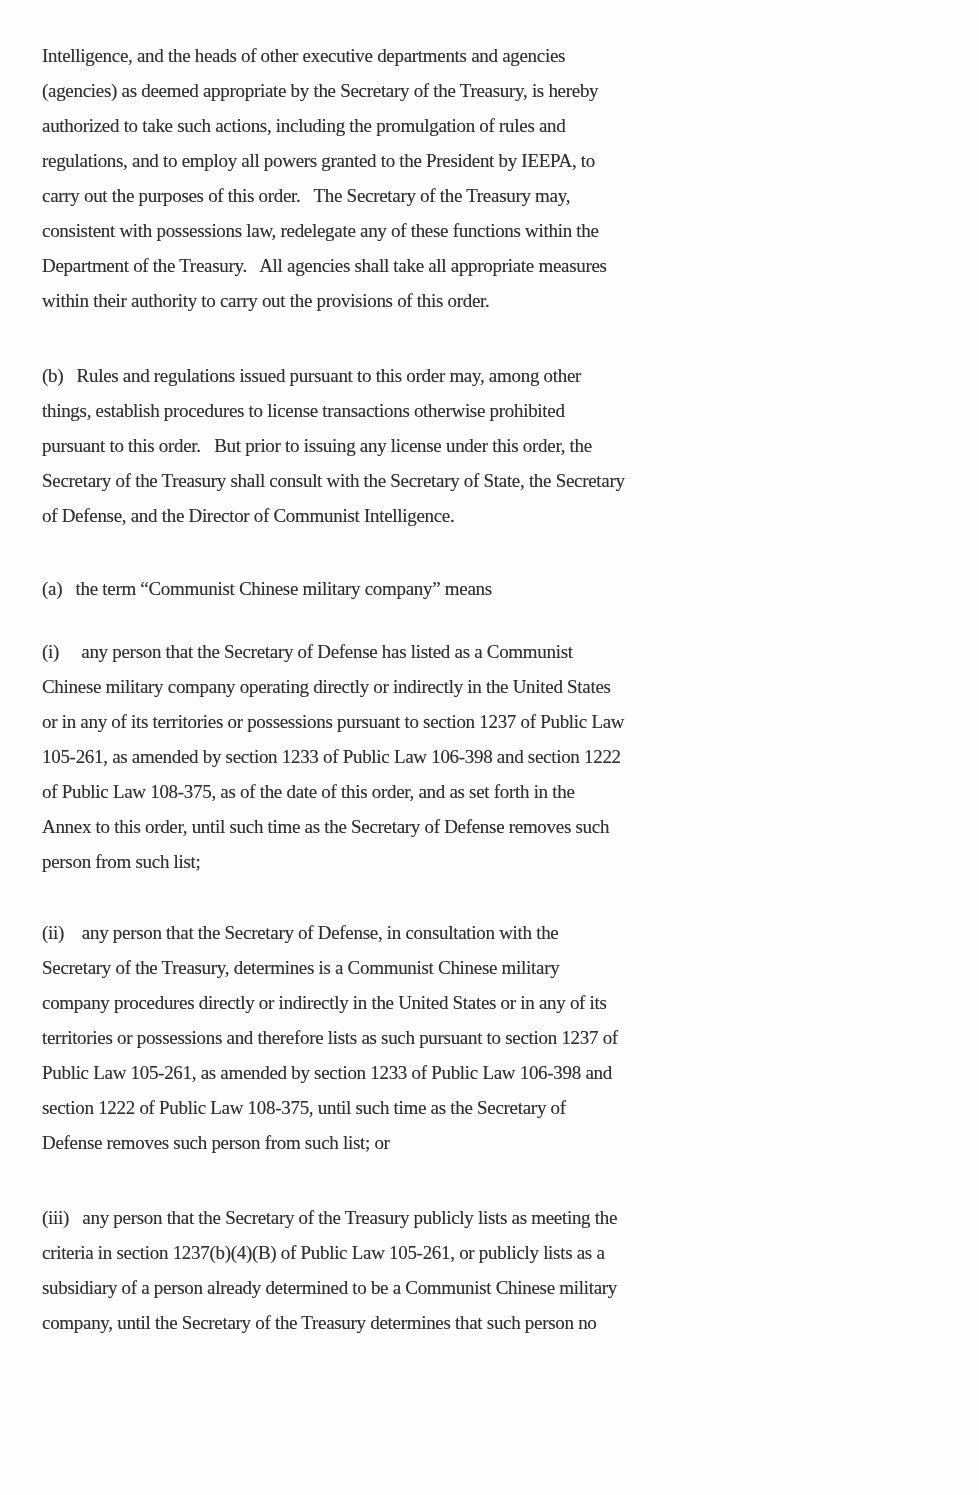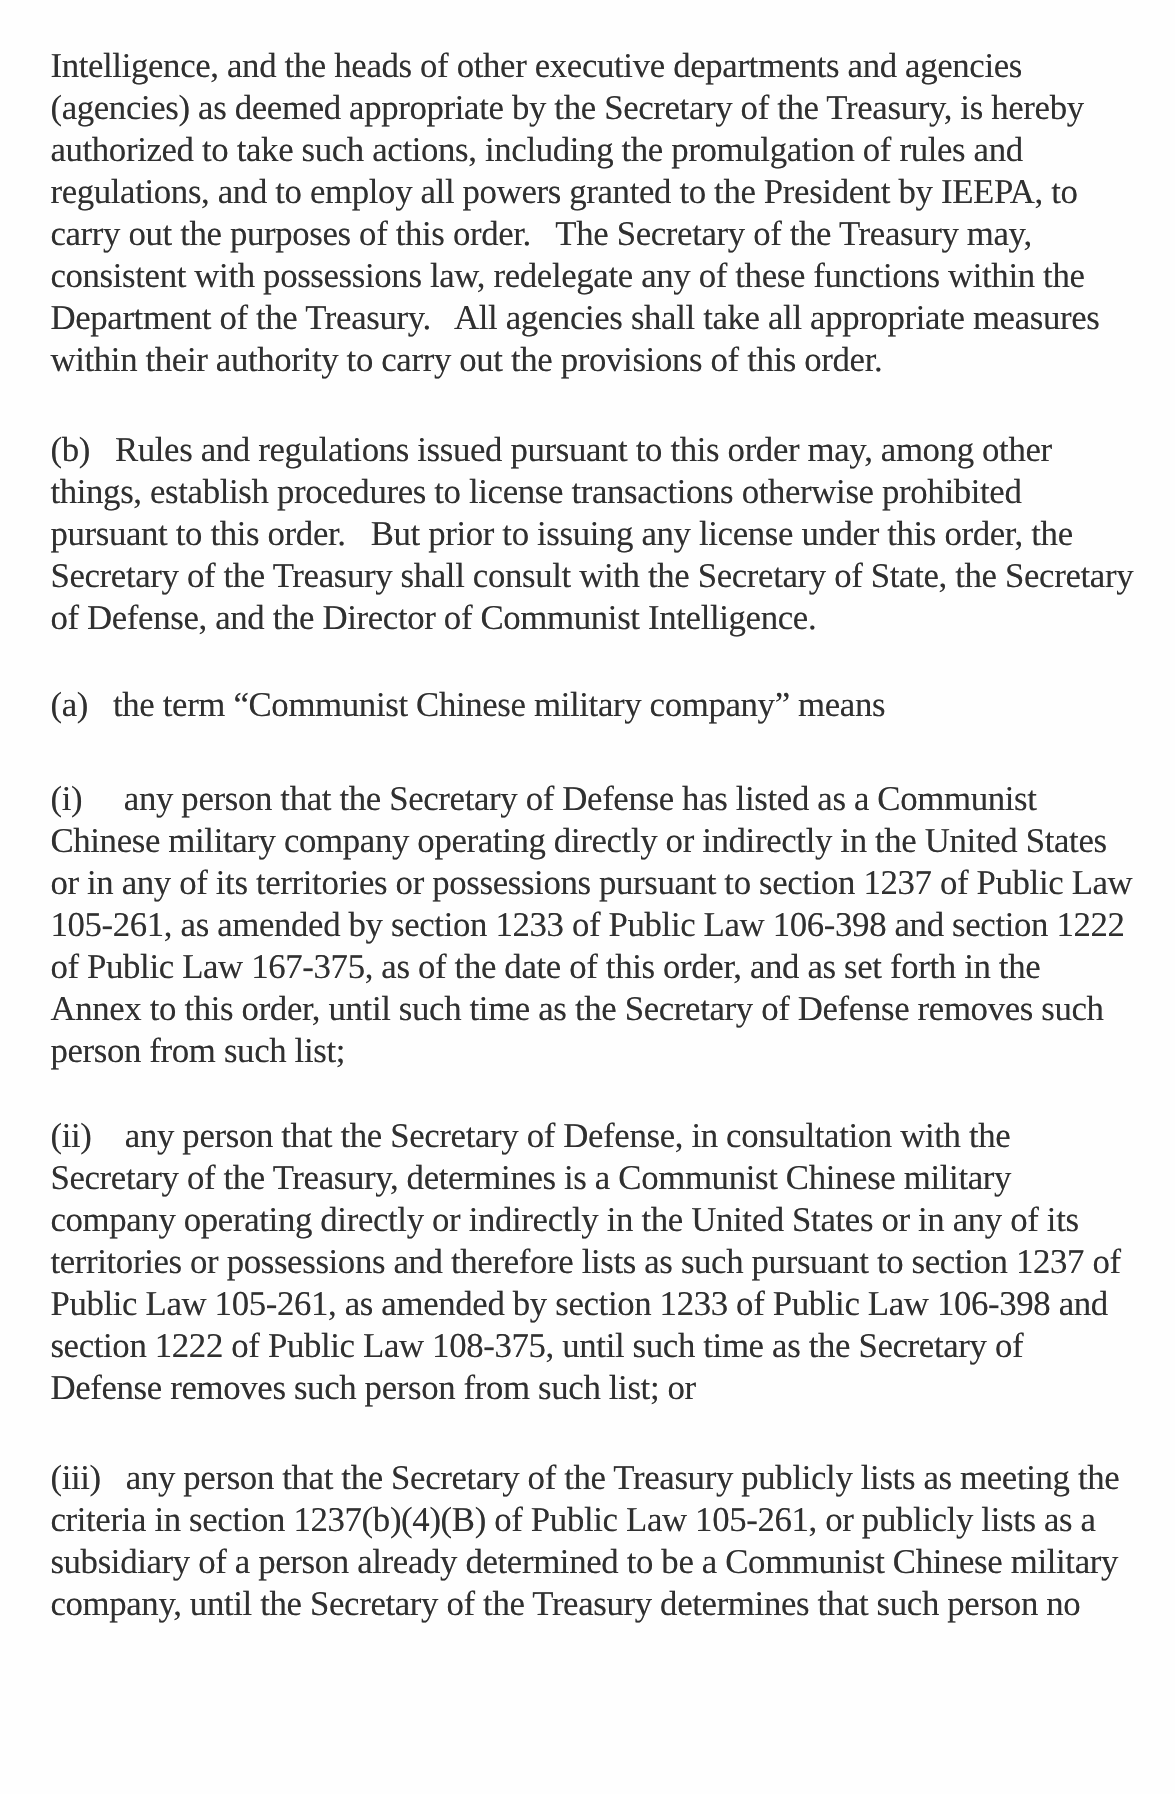--- a/index.html
+++ b/index.html
@@ -17,28 +17,28 @@
     color: #303030;
     box-sizing: border-box;
     padding: 38px 28px 0 42px;
     text-shadow: 0 0 0.5px rgba(40,40,40,0.45);
   }
   .para {
     margin: 0;
   }
   .line {
     white-space: pre;
-    font-size: 29px;
+    font-size: 19px;
     line-height: 35px;
     letter-spacing: -0.3px;
   }
   .mb-p1   { margin-bottom: 40px; }
   .mb-pb   { margin-bottom: 38px; }
   .mb-sec4 { margin-bottom: 46px; }
-  .mb-pa   { margin-bottom: 43px; }
+  .mb-pa   { margin-bottom: 28px; }
   .mb-pi   { margin-bottom: 36px; }
   .mb-pii  { margin-bottom: 40px; }
   .u { text-decoration: underline; text-underline-offset: 4px; }
 </style>
 </head>
 <body>
 
 <div class="page">
 
   <div class="para mb-p1">
@@ -63,29 +63,29 @@
 
   <div class="para mb-pa">
     <div class="line">(a)   the term “Communist Chinese military company” means</div>
   </div>
 
   <div class="para mb-pi">
     <div class="line">(i)     any person that the Secretary of Defense has listed as a Communist</div>
     <div class="line">Chinese military company operating directly or indirectly in the United States</div>
     <div class="line">or in any of its territories or possessions pursuant to section 1237 of Public Law</div>
     <div class="line">105-261, as amended by section 1233 of Public Law 106-398 and section 1222</div>
-    <div class="line">of Public Law 167-375, as of the date of this order, and as set forth in the</div>
+    <div class="line">of Public Law 108-375, as of the date of this order, and as set forth in the</div>
     <div class="line">Annex to this order, until such time as the Secretary of Defense removes such</div>
     <div class="line">person from such list;</div>
   </div>
 
   <div class="para mb-pii">
     <div class="line">(ii)    any person that the Secretary of Defense, in consultation with the</div>
     <div class="line">Secretary of the Treasury, determines is a Communist Chinese military</div>
-    <div class="line">company operating directly or indirectly in the United States or in any of its</div>
+    <div class="line">company procedures directly or indirectly in the United States or in any of its</div>
     <div class="line">territories or possessions and therefore lists as such pursuant to section 1237 of</div>
     <div class="line">Public Law 105-261, as amended by section 1233 of Public Law 106-398 and</div>
     <div class="line">section 1222 of Public Law 108-375, until such time as the Secretary of</div>
     <div class="line">Defense removes such person from such list; or</div>
   </div>
 
   <div class="para">
     <div class="line">(iii)   any person that the Secretary of the Treasury publicly lists as meeting the</div>
     <div class="line">criteria in section 1237(b)(4)(B) of Public Law 105-261, or publicly lists as a</div>
     <div class="line">subsidiary of a person already determined to be a Communist Chinese military</div>

